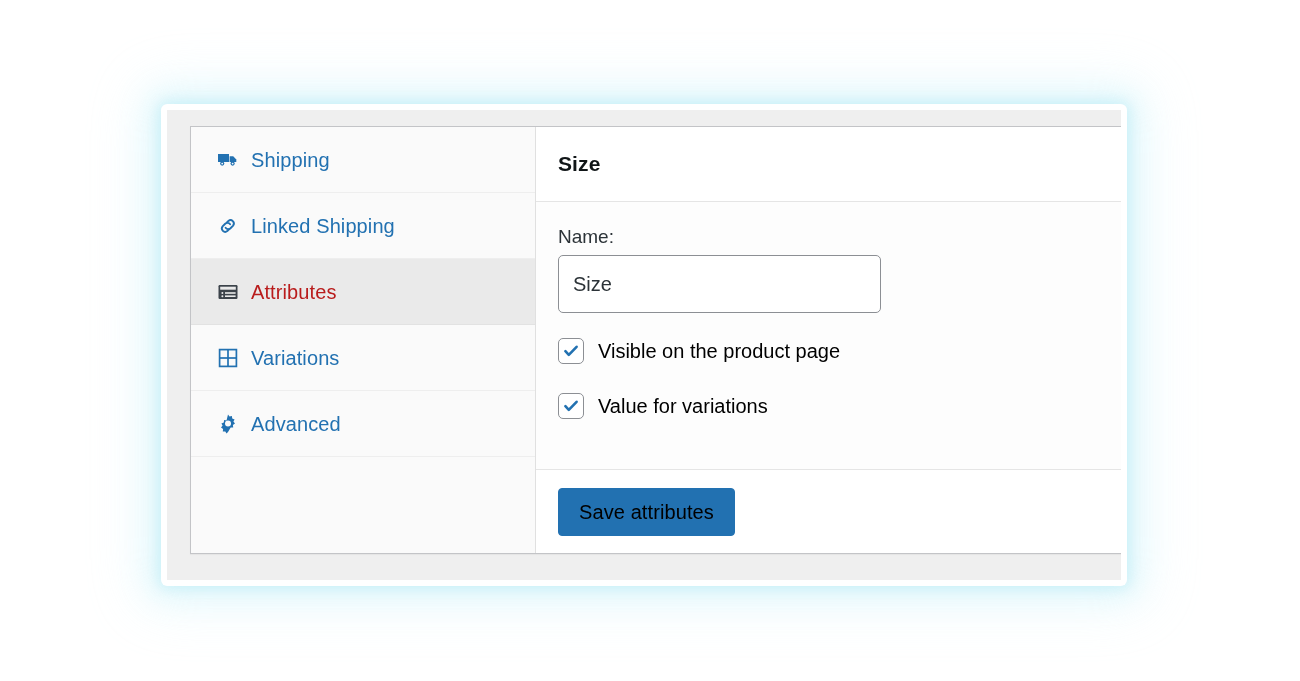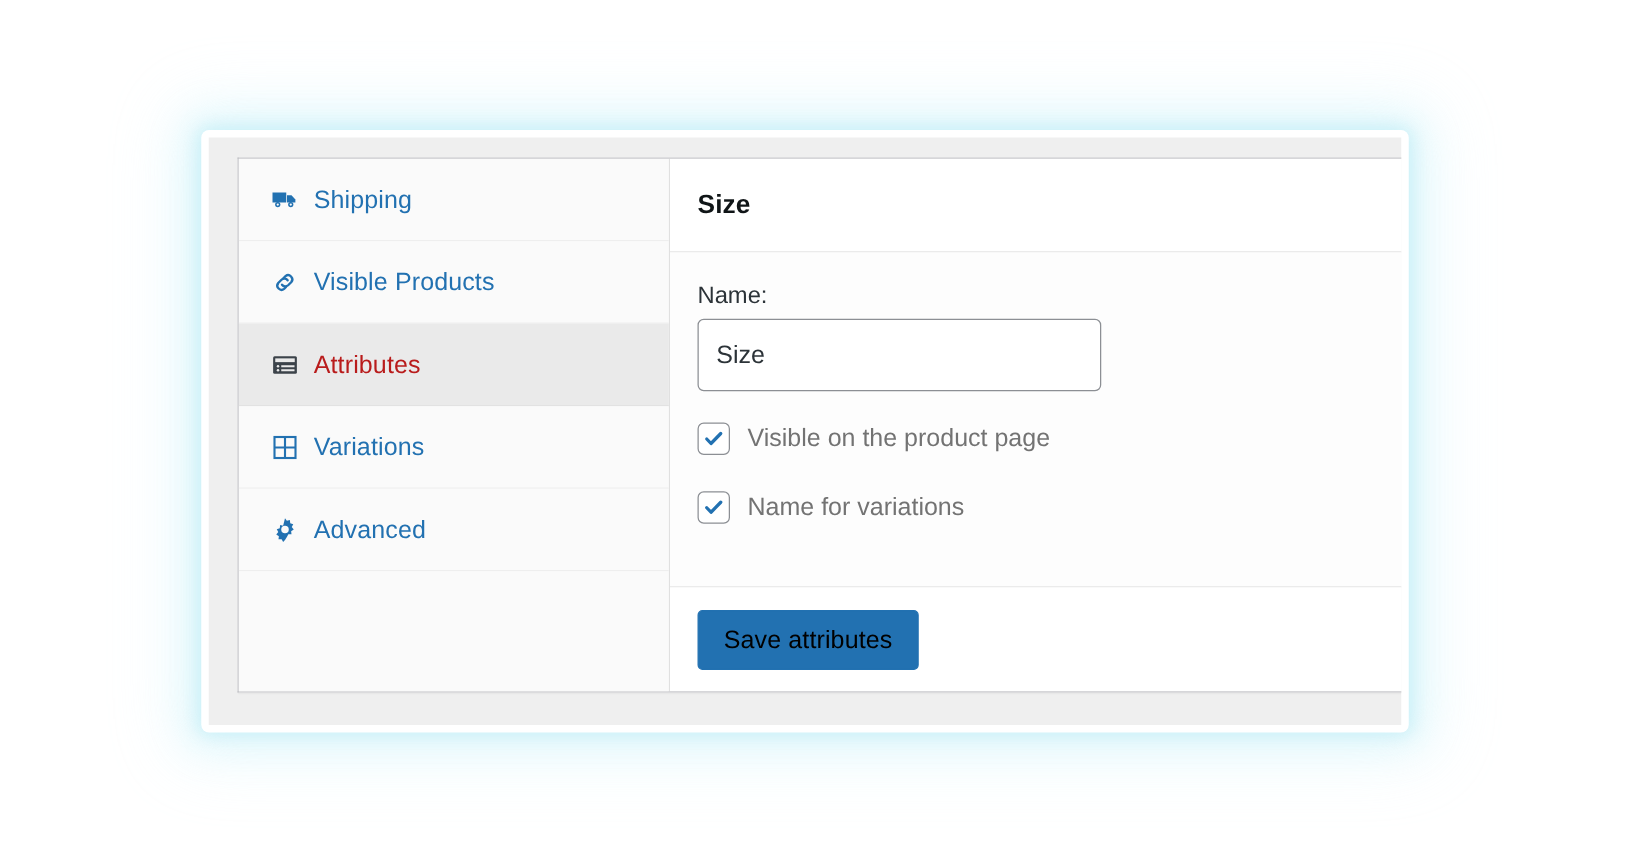--- a/index.html
+++ b/index.html
@@ -196,21 +196,21 @@
     border-radius: 5px;
     background: #ffffff;
     margin-right: 14px;
     display: flex;
     align-items: center;
     justify-content: center;
   }
   .cb svg { display: block; }
   .check-label {
     font-size: 20px;
-    color: #737373;
+    color: #000000;
     line-height: 1;
   }
 
   .attr-footer {
     height: 83px;
     flex: 0 0 83px;
     background: #ffffff;
     display: flex;
     align-items: center;
     padding-left: 22px;
@@ -255,21 +255,21 @@
           <span class="tab-label">Shipping</span>
         </div>
 
         <div class="tab">
           <span class="tab-icon">
             <svg width="22" height="22" viewBox="0 0 22 22" fill="none" stroke="currentColor" stroke-width="1.9" stroke-linecap="round">
               <path d="M8.6 12.8a3.3 3.3 0 0 0 4.9.4l2.6-2.6a3.35 3.35 0 0 0-4.7-4.7l-1.5 1.5"></path>
               <path d="M13.1 9.2a3.3 3.3 0 0 0-4.9-.4l-2.6 2.6a3.35 3.35 0 0 0 4.7 4.7l1.5-1.5"></path>
             </svg>
           </span>
-          <span class="tab-label">Visible Products</span>
+          <span class="tab-label">Linked Shipping</span>
         </div>
 
         <div class="tab active">
           <span class="tab-icon">
             <svg width="22" height="22" viewBox="0 0 22 22">
               <rect x="1.5" y="4" width="19" height="14" rx="1.2" fill="currentColor"></rect>
               <rect x="3.2" y="5.7" width="15.6" height="3.0" fill="#eaeaea"></rect>
               <circle cx="5.4" cy="12.0" r="1.0" fill="#eaeaea"></circle>
               <rect x="8.0" y="11.2" width="10.6" height="1.6" fill="#eaeaea"></rect>
               <circle cx="5.4" cy="15.2" r="1.0" fill="#eaeaea"></circle>
@@ -324,21 +324,21 @@
                 </span>
                 <span class="check-label">Visible on the product page</span>
               </div>
 
               <div class="check-row">
                 <span class="cb">
                   <svg width="18" height="18" viewBox="0 0 18 18" fill="none" stroke="#2271b1" stroke-width="2.6" stroke-linecap="round" stroke-linejoin="round">
                     <path d="M3.4 9.2l3.4 3.6L14.6 4.8"></path>
                   </svg>
                 </span>
-                <span class="check-label">Name for variations</span>
+                <span class="check-label">Value for variations</span>
               </div>
             </div>
           </div>
 
 
         </div>
 
         <div class="attr-footer">
           <button class="btn-primary">Save attributes</button>
         </div>

